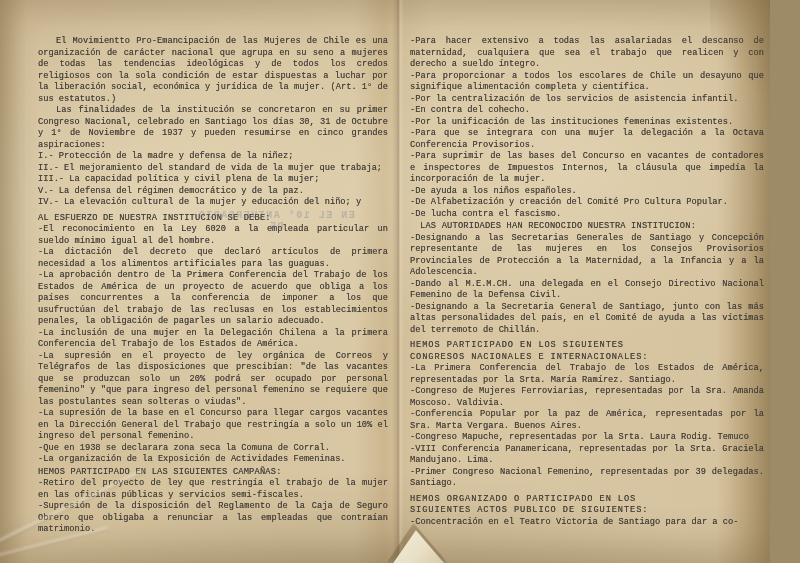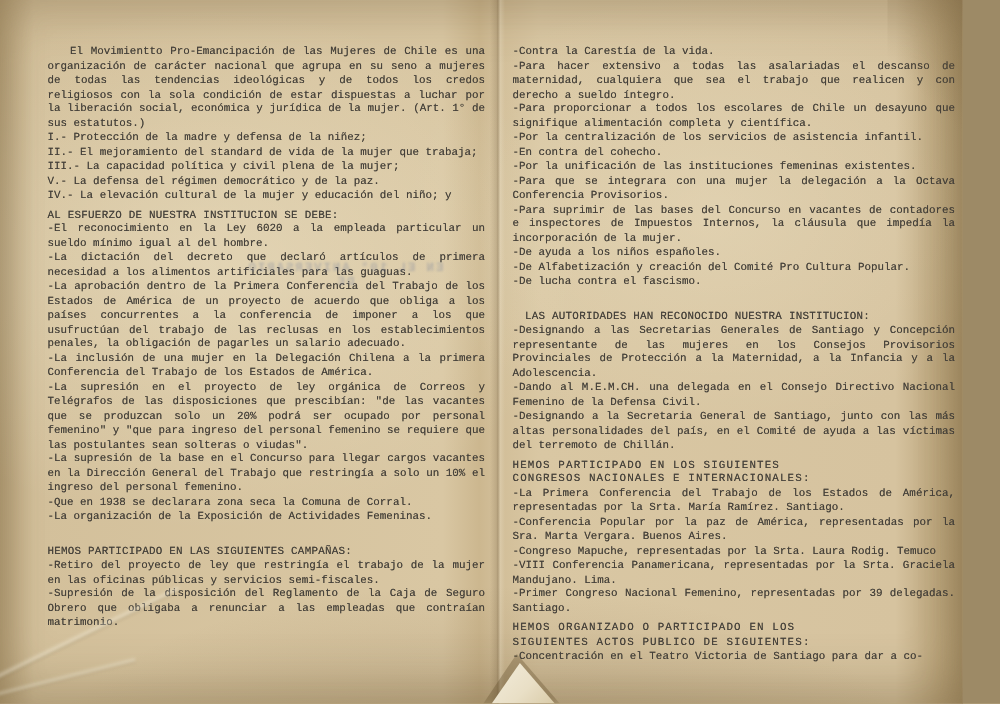--- a/index.html
+++ b/index.html
@@ -20,21 +20,21 @@
     position:absolute;top:36px;
     font-size:8.7px;line-height:11.5px;
     text-align:justify;
     text-shadow:0 0 0.5px rgba(62,56,46,0.65);
   }
   .col-left{left:38px;width:350px;}
   .col-right{left:410px;width:354px;}
   .col p{margin:0;padding:0;}
   p.indent{text-indent:18px;}
   p.sec-title{text-align:left;margin-top:4px;letter-spacing:0.2px;}
-  p.sec-title.tight{margin-top:16px;}
+  p.sec-title.tight{margin-top:1px;}
   p.sec-title.spread{letter-spacing:0.9px;}
   .fold-line{
     position:absolute;left:392px;top:0;width:12px;height:563px;
     background:linear-gradient(90deg, rgba(100,80,48,0) 0%, rgba(100,80,48,0.18) 42%, rgba(90,70,40,0.30) 52%, rgba(255,252,238,0.18) 68%, rgba(100,80,48,0) 100%);
     pointer-events:none;
   }
   .ghost-text{
     position:absolute;left:196px;top:210px;width:160px;
     transform:scaleX(-1);
     font-size:10px;font-weight:bold;letter-spacing:1.5px;text-align:center;
@@ -73,20 +73,21 @@
     pointer-events:none;
   }
 </style>
 </head>
 <body>
 
 <div class="page">
 
   <div class="col col-left">
     <p class="indent">El Movimientto Pro-Emancipación de las Mujeres de Chile es una organización de carácter nacional que agrupa en su seno a mujeres de todas las tendencias ideológicas y de todos los credos religiosos con la sola condición de estar dispuestas a luchar por la liberación social, económica y jurídica de la mujer. (Art. 1° de sus estatutos.)</p>
+    <p class="indent">Las finalidades de la institución se concretaron en su primer Congreso Nacional, celebrado en Santiago los días 30, 31 de Octubre y 1° de Noviembre de 1937 y pueden resumirse en cinco grandes aspiraciones:</p>
 
     <div>
 
     <p>I.- Protección de la madre y defensa de la niñez;</p>
         <p>II.- El mejoramiento del standard de vida de la mujer que trabaja;</p>
         <p>III.- La capacidad política y civil plena de la mujer;</p>
         <p>V.- La defensa del régimen democrático y de la paz.</p>
         <p>IV.- La elevación cultural de la mujer y educación del niño; y</p>
       </div>
 
@@ -107,21 +108,20 @@
     <div>
 
     <p>-Retiro del proyecto de ley que restringía el trabajo de la mujer en las oficinas públicas y servicios semi-fiscales.</p>
         <p>-Supresión de la disposición del Reglamento de la Caja de Seguro Obrero que obligaba a renunciar a las empleadas que contraían matrimonio.</p>
       </div>
   </div>
 
   <div class="col col-right">
     <div>
 
-    <p>-Contra la Carestía de la vida.</p>
         <p>-Para hacer extensivo a todas las asalariadas el descanso de maternidad, cualquiera que sea el trabajo que realicen y con derecho a sueldo íntegro.</p>
         <p>-Para proporcionar a todos los escolares de Chile un desayuno que signifique alimentación completa y científica.</p>
         <p>-Por la centralización de los servicios de asistencia infantil.</p>
         <p>-En contra del cohecho.</p>
         <p>-Por la unificación de las instituciones femeninas existentes.</p>
         <p>-Para que se integrara con una mujer la delegación a la Octava Conferencia Provisorios.</p>
         <p>-Para suprimir de las bases del Concurso en vacantes de contadores e inspectores de Impuestos Internos, la cláusula que impedía la incorporación de la mujer.</p>
         <p>-De ayuda a los niños españoles.</p>
         <p>-De Alfabetización y creación del Comité Pro Cultura Popular.</p>
         <p>-De lucha contra el fascismo.</p>
@@ -133,20 +133,21 @@
     <p>-Designando a las Secretarias Generales de Santiago y Concepción representante de las mujeres en los Consejos Provisorios Provinciales de Protección a la Maternidad, a la Infancia y a la Adolescencia.</p>
         <p>-Dando al M.E.M.CH. una delegada en el Consejo Directivo Nacional Femenino de la Defensa Civil.</p>
         <p>-Designando a la Secretaria General de Santiago, junto con las más altas personalidades del país, en el Comité de ayuda a las víctimas del terremoto de Chillán.</p>
       </div>
 
     <p class="sec-title spread">HEMOS PARTICIPADO EN LOS SIGUIENTES</p>
     <p class="sec-title tight spread" style="margin-top:0;">CONGRESOS NACIONALES E INTERNACIONALES:</p>
     <div>
 
     <p>-La Primera Conferencia del Trabajo de los Estados de América, representadas por la Srta. María Ramírez. Santiago.</p>
+        <p>-Congreso de Mujeres Ferroviarias, representadas por la Sra. Amanda Moscoso. Valdivia.</p>
         <p>-Conferencia Popular por la paz de América, representadas por la Sra. Marta Vergara. Buenos Aires.</p>
         <p>-Congreso Mapuche, representadas por la Srta. Laura Rodig. Temuco</p>
         <p>-VIII Conferencia Panamericana, representadas por la Srta. Graciela Mandujano. Lima.</p>
         <p>-Primer Congreso Nacional Femenino, representadas por 39 delegadas. Santiago.</p>
       </div>
 
     <p class="sec-title spread">HEMOS ORGANIZADO O PARTICIPADO EN LOS</p>
     <p class="sec-title tight spread" style="margin-top:0;">SIGUIENTES ACTOS PUBLICO DE SIGUIENTES:</p>
     <div>
 

